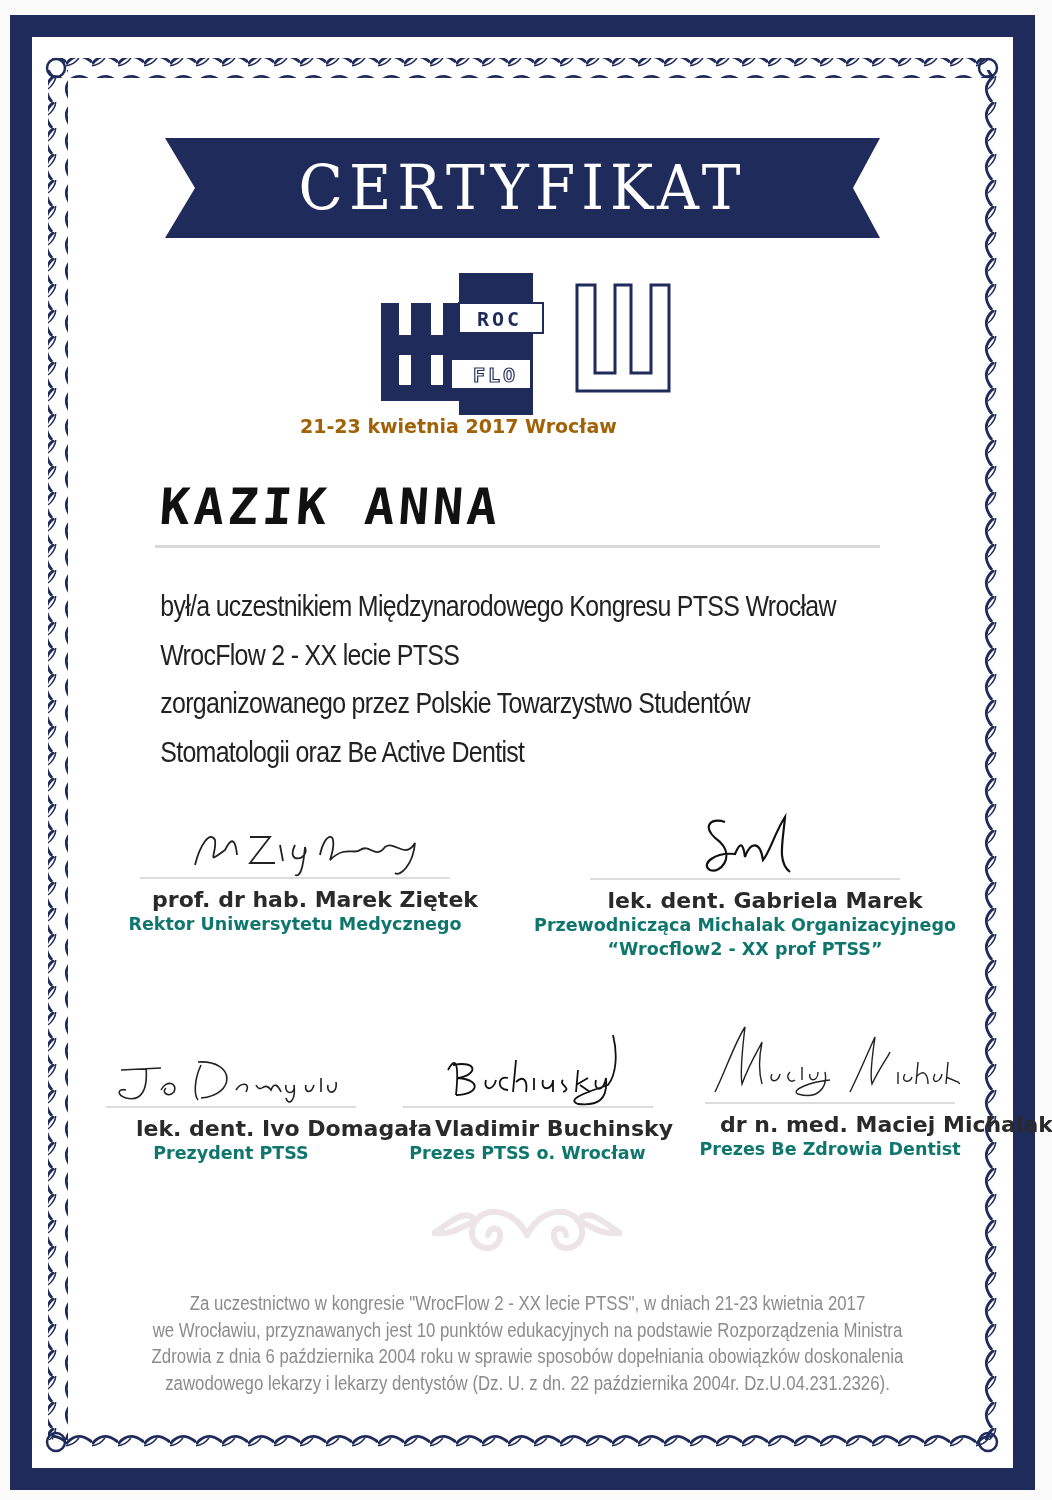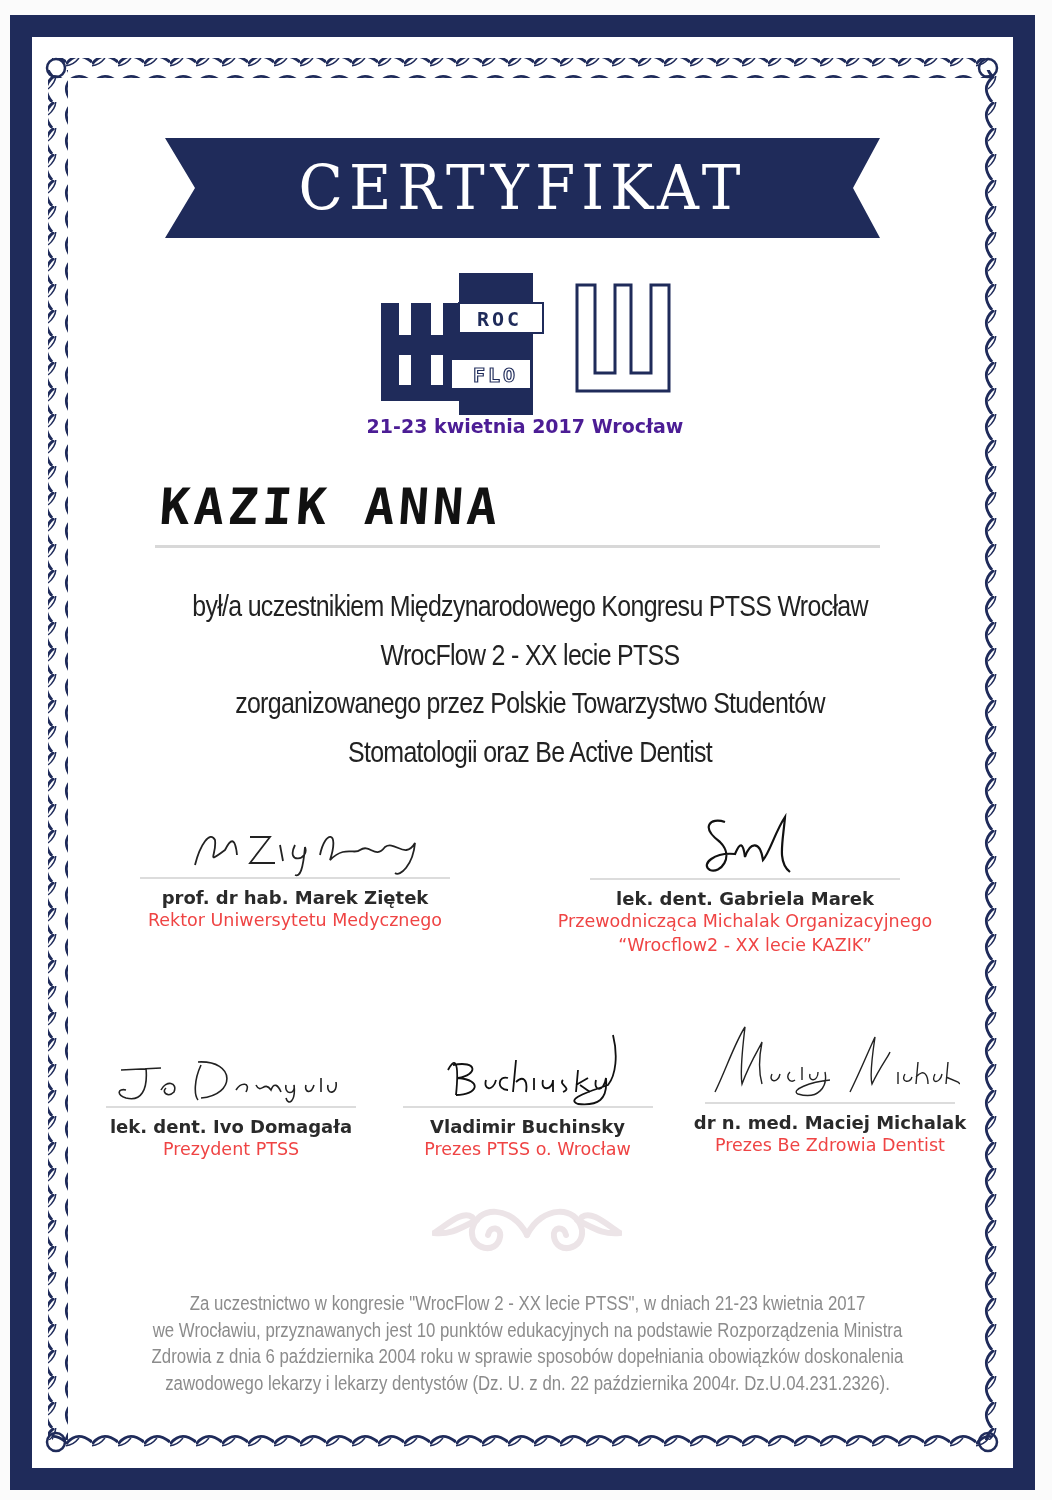--- a/index.html
+++ b/index.html
@@ -16,41 +16,41 @@
   .rope { position: absolute; left: 40px; top: 50px; width: 965px; height: 1410px; }
   .banner { position: absolute; left: 165px; top: 138px; width: 715px; height: 100px; }
   .banner-text {
     position: absolute; left: 165px; top: 138px; width: 715px; height: 100px;
     display: flex; align-items: center; justify-content: center;
     font-family: "DejaVu Serif", serif; color: #ffffff; font-size: 58px;
     letter-spacing: 6px; transform: scaleY(1.05);
   }
   .logo { position: absolute; left: 381px; top: 273px; width: 290px; height: 142px; }
   .logo-date {
-    position: absolute; left: 300px; top: 415px; width: 450px; text-align: center;
-    font-weight: bold; font-size: 19px; color: #4c1d95;
+    position: absolute; left: 300px; top: 415px; width: 450px; 
+    font-weight: bold; font-size: 19px; color: #a16207;
   }
   .name {
     position: absolute; left: 160px; top: 478px; width: 500px;
     font-family: "DejaVu Sans Mono", monospace; font-weight: bold;
     font-size: 50px; color: #111; letter-spacing: 4px; transform: skewX(-4deg);
   }
   .name-line { position: absolute; left: 155px; top: 545px; width: 725px; height: 3px; background: #d8d8d8; }
   .body-text {
-    position: absolute; left: 100px; top: 582px; width: 860px; text-align: center;
+    position: absolute; left: 100px; top: 582px; width: 860px; 
     font-family: "Liberation Sans Narrow", "Liberation Sans", sans-serif;
     font-size: 29px; line-height: 48.5px; color: #222;
     letter-spacing: -0.8px;
   }
   .body-text div { transform: scaleX(0.86); }
   .sig { position: absolute; text-align: center; }
   .sig svg { display: block; margin: 0 auto; }
   .sig-line { height: 2px; background: #dcdcdc; margin: 0 auto; }
-  .sig-name { font-weight: bold; font-size: 18px; color: #2a2a2a; margin-top: 8px; white-space: nowrap; }
-  .sig-role { font-size: 17.5px; color: #ef4444; line-height: 24px; white-space: nowrap; }
+  .sig-name { font-weight: bold; font-size: 22px; color: #2a2a2a; margin-top: 8px; white-space: nowrap; margin-left: 40px; }
+  .sig-role { font-size: 17.5px; color: #0f766e; line-height: 24px; white-space: nowrap; font-weight: bold; }
   .ornament { position: absolute; left: 432px; top: 1195px; width: 190px; height: 75px; }
   .note {
     position: absolute; left: 80px; top: 1290px; width: 895px; text-align: center;
     font-family: "Liberation Sans", sans-serif; font-size: 20px; line-height: 26.5px;
     color: #8c8c8c;
   }
   .note div { transform: scaleX(0.84); white-space: nowrap; }
 </style>
 </head>
 <body>
@@ -119,21 +119,21 @@
   <div class="sig-role">Rektor Uniwersytetu Medycznego</div>
 </div>
 
 <div class="sig" style="left:510px; top:812px; width:470px;">
   <svg width="200" height="66" viewBox="0 0 200 66">
     <path d="M80 10 C 65 5, 55 15, 75 30 C 90 45, 75 62, 65 58 C 55 52, 70 40, 90 42 C 95 30, 98 30, 100 45 C 105 30, 115 28, 118 48 C 125 40, 130 20, 140 5 C 138 30, 132 50, 145 60" fill="none" stroke="#111" stroke-width="2.2"></path>
   </svg>
   <div class="sig-line" style="width:310px;"></div>
   <div class="sig-name">lek. dent. Gabriela Marek</div>
   <div class="sig-role">Przewodnicząca Michalak Organizacyjnego</div>
-  <div class="sig-role">“Wrocflow2 - XX lecie KAZIK”</div>
+  <div class="sig-role">“Wrocflow2 - XX prof PTSS”</div>
 </div>
 
 <div class="sig" style="left:96px; top:1040px; width:270px;">
   <svg width="250" height="66" viewBox="0 0 250 66">
     <path d="M15 30 L55 28 M40 28 C 42 50, 35 62, 20 58 C 10 55, 12 48, 20 50 M55 50 C 60 40, 72 42, 68 52 C 62 58, 55 52, 60 48 M95 25 C 88 40, 88 55, 92 60 M92 22 C 130 20, 130 55, 95 58 M130 50 C 135 42, 145 42, 140 52 M150 45 C 155 55, 158 40, 165 50 C 168 42, 172 45, 175 52 M180 45 C 178 55, 190 55, 188 45 C 190 62, 182 66, 180 58 M200 45 C 198 52, 205 55, 208 45 M215 38 L 215 52 M222 45 C 220 55, 232 55, 230 42" fill="none" stroke="#222" stroke-width="1.6"></path>
   </svg>
   <div class="sig-line" style="width:250px;"></div>
   <div class="sig-name">lek. dent. Ivo Domagała</div>
   <div class="sig-role">Prezydent PTSS</div>
 </div>

